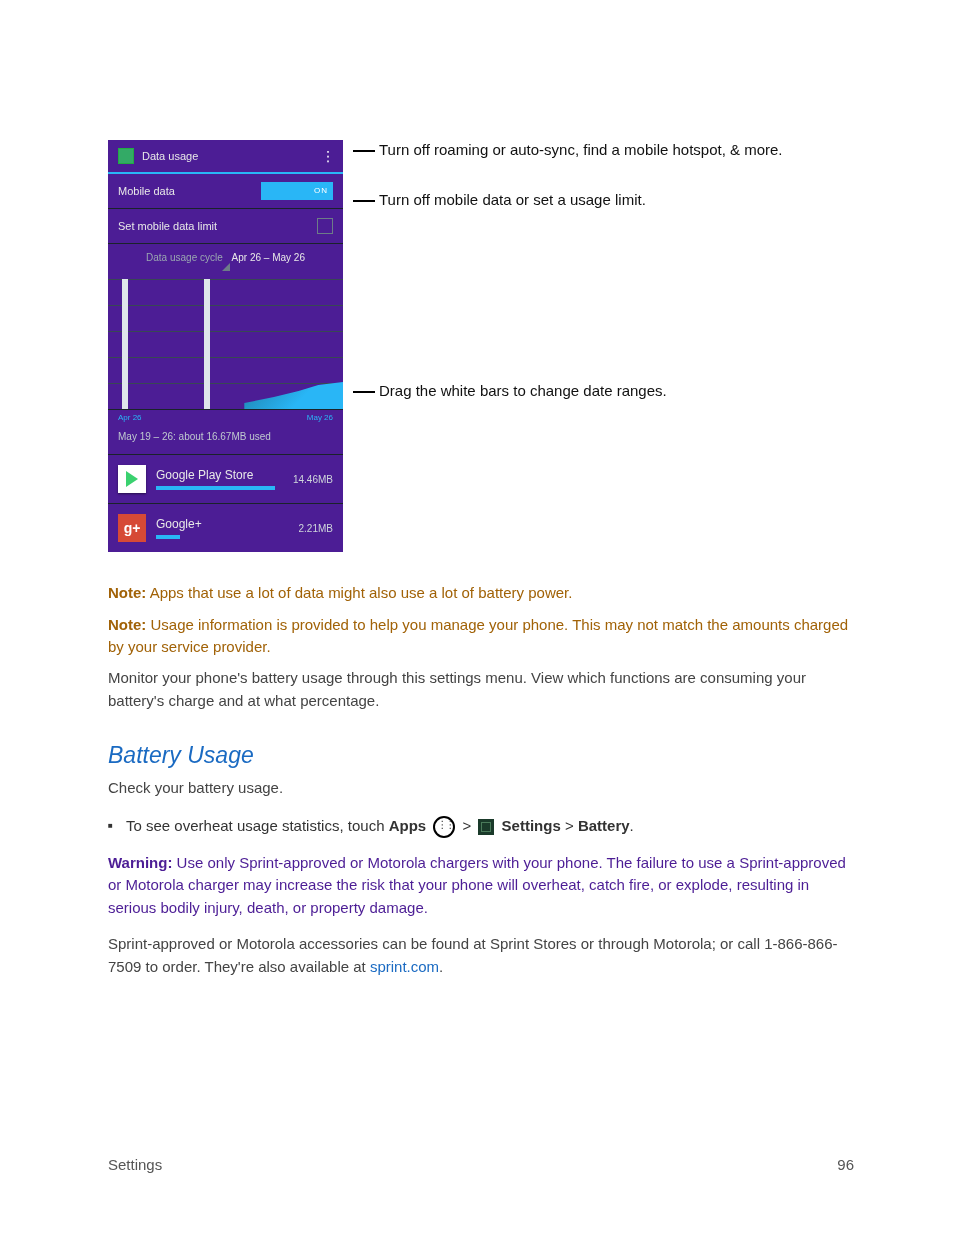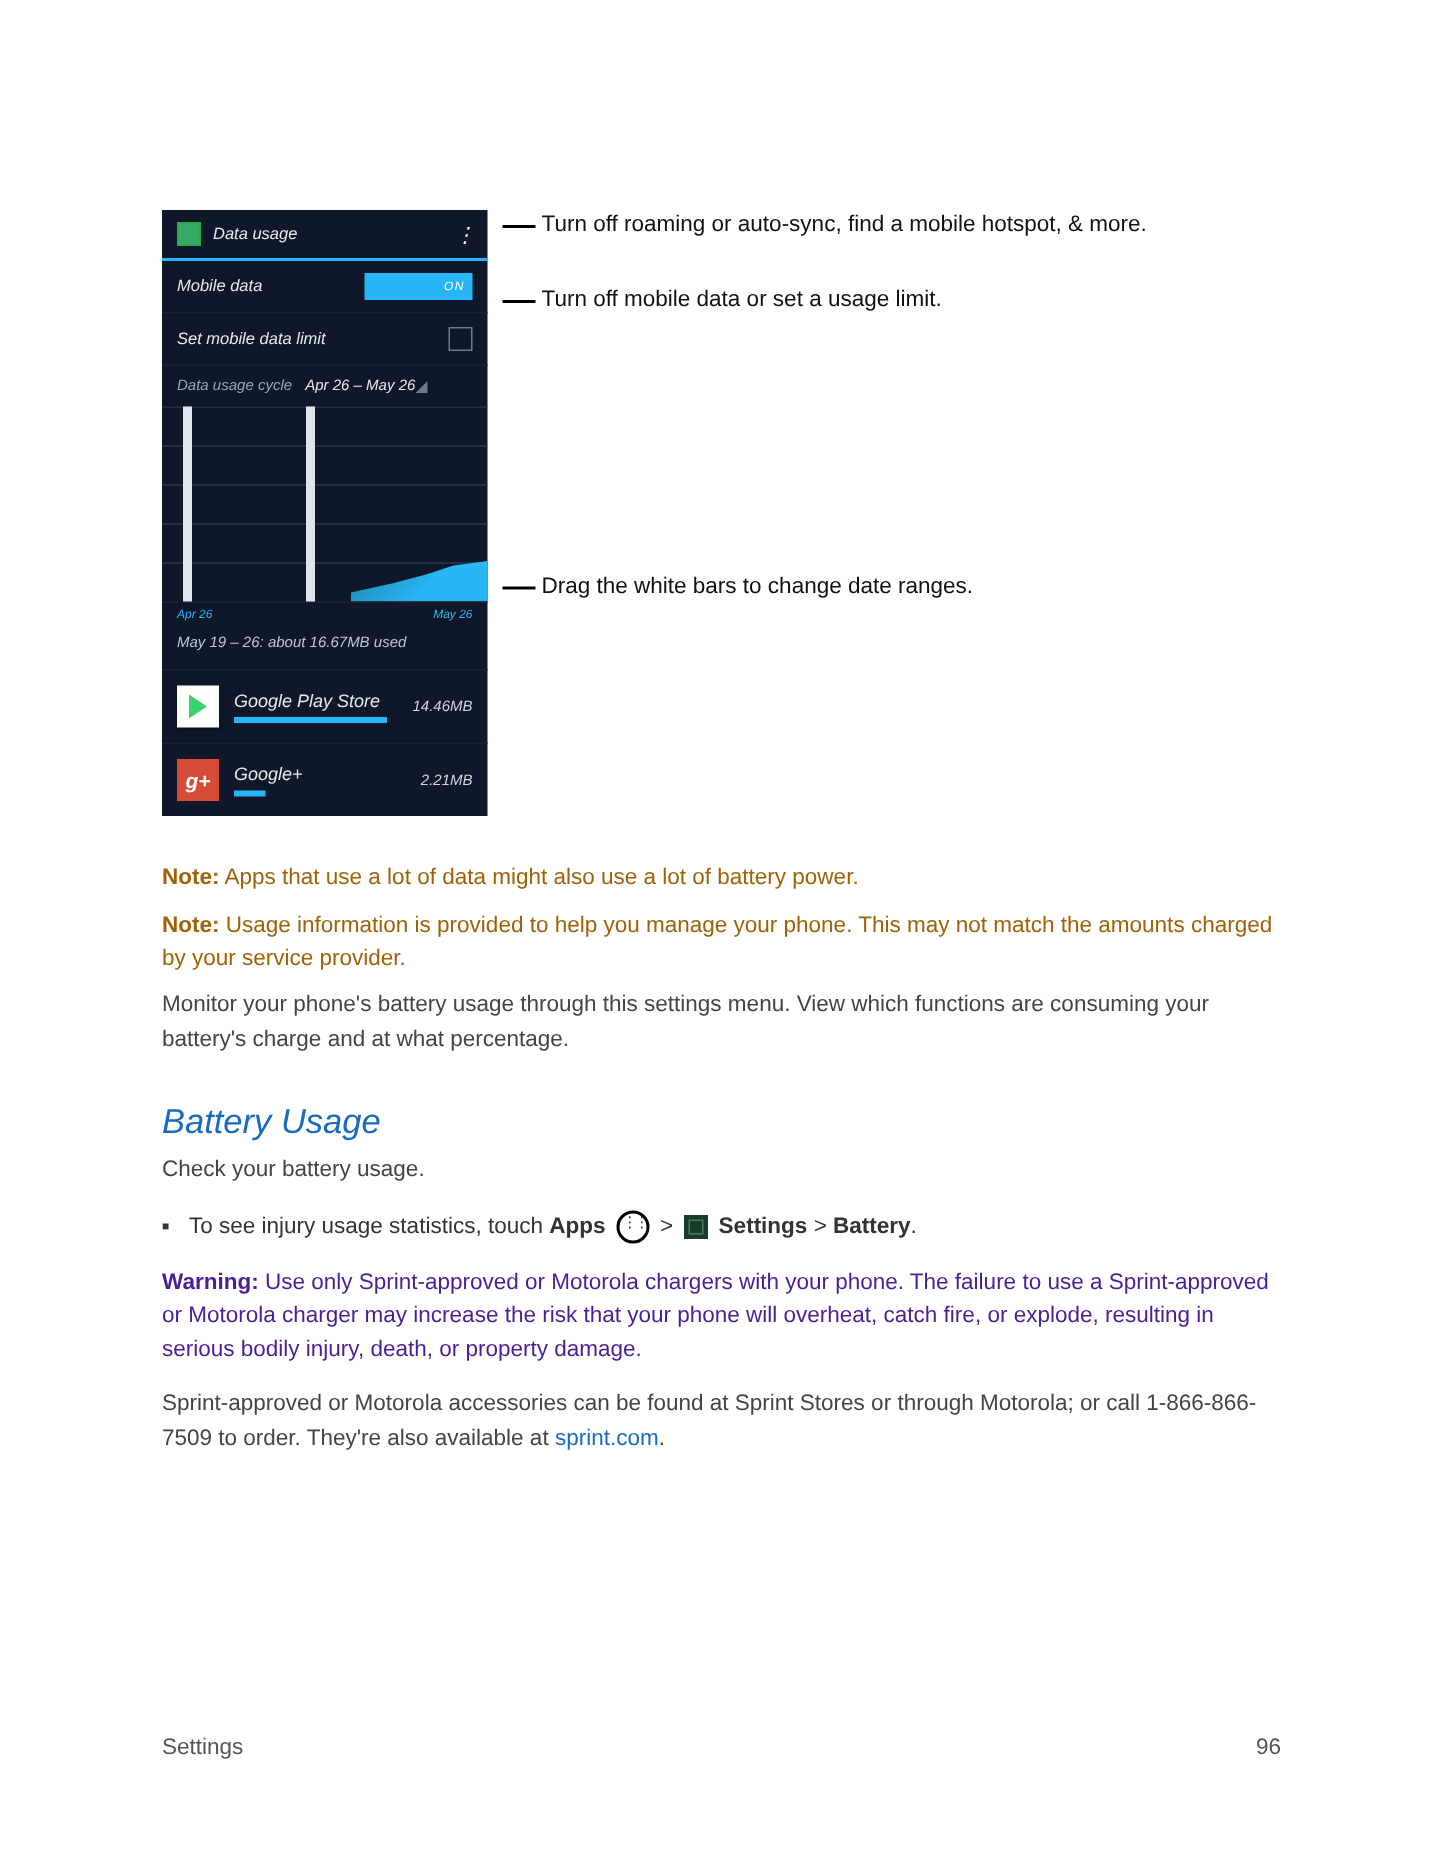--- a/index.html
+++ b/index.html
@@ -15,26 +15,25 @@
     position: relative;
     box-sizing: border-box;
     padding: 140px 100px 50px 108px;
   }
   .figure-row {
     display: flex;
     align-items: flex-start;
     margin-bottom: 30px;
   }
   .phone-shot {
-    width: 217px;
-    background: #0f172a;
+    width: 235px;
+    background: #4c1d95;
     color: #e8e8e8;
     font-size: 11px;
     position: relative;
-    font-style: italic;
   }
   .ps-header {
     display: flex;
     align-items: center;
     justify-content: space-between;
     padding: 8px 10px;
     border-bottom: 2px solid #29b6f6;
   }
   .ps-header-left { display: flex; align-items: center; }
   .ps-header-icon {
@@ -54,23 +53,23 @@
   }
   .ps-toggle-thumb {
     position: absolute; right: 0; top: -1px; width: 24px; height: 18px;
     background: #29b6f6; color: #fff; font-size: 8px; text-align: center;
     line-height: 18px; letter-spacing: 1px; padding-left: 48px;
   }
   .ps-checkbox {
     width: 14px; height: 14px; border: 1px solid #6d7c88;
   }
   .ps-cycle {
-    display: flex; align-items: center; justify-content: flex-start;
+    display: flex; align-items: center; justify-content: flex-end;
     padding: 8px 10px;
-    font-size: 10px; color: #9aa7b1;
+    font-size: 10px; color: #9aa7b1; flex-direction: column;
   }
   .ps-cycle .rng { color: #e8e8e8; margin-left: 6px; }
   .ps-cycle .tri {
     width: 0; height: 0; border-left: 8px solid transparent;
     border-bottom: 8px solid #6d7c88;
   }
   .ps-chart {
     height: 130px; position: relative; border-bottom: 1px solid #1a232a;
     background-image: linear-gradient(#394854 1px, transparent 1px);
     background-size: 100% 26px;
@@ -238,21 +237,21 @@
     <span>Usage information is provided to help you manage your phone. This may not match the amounts charged by your service provider.</span>
   </p>
 
   <p class="body-para">Monitor your phone's battery usage through this settings menu. View which functions are consuming your battery's charge and at what percentage.</p>
 
   <h2 class="subsection">Battery Usage</h2>
   <p class="body-para">Check your battery usage.</p>
 
   <ul class="steps">
     <li>
-      <span>To see injury usage statistics, touch </span>
+      <span>To see overheat usage statistics, touch </span>
       <strong>Apps</strong>
       <span class="apps-icon"></span>
       <span>&gt;</span>
       <span class="settings-icon"></span>
       <strong>Settings</strong>
       <span>&gt;</span>
       <strong>Battery</strong><span>.</span>
     </li>
   </ul>
 

